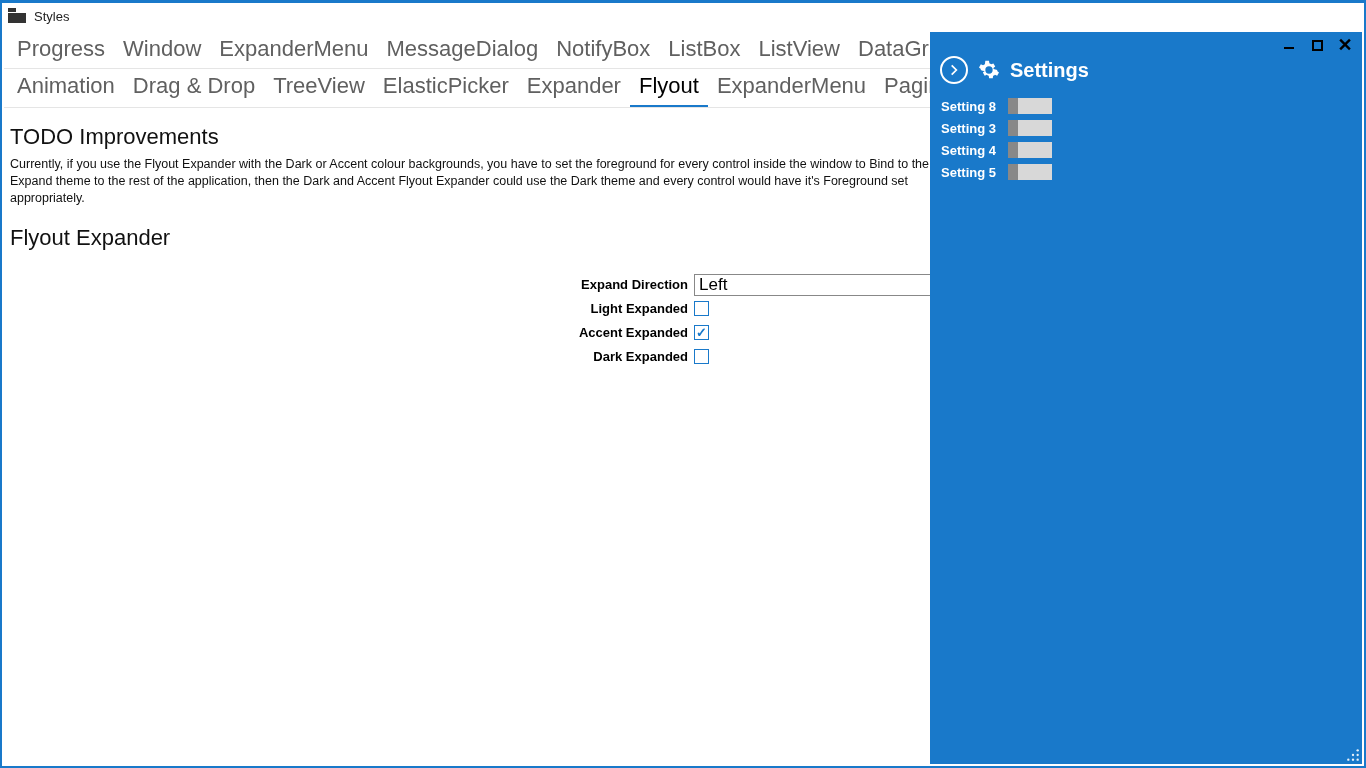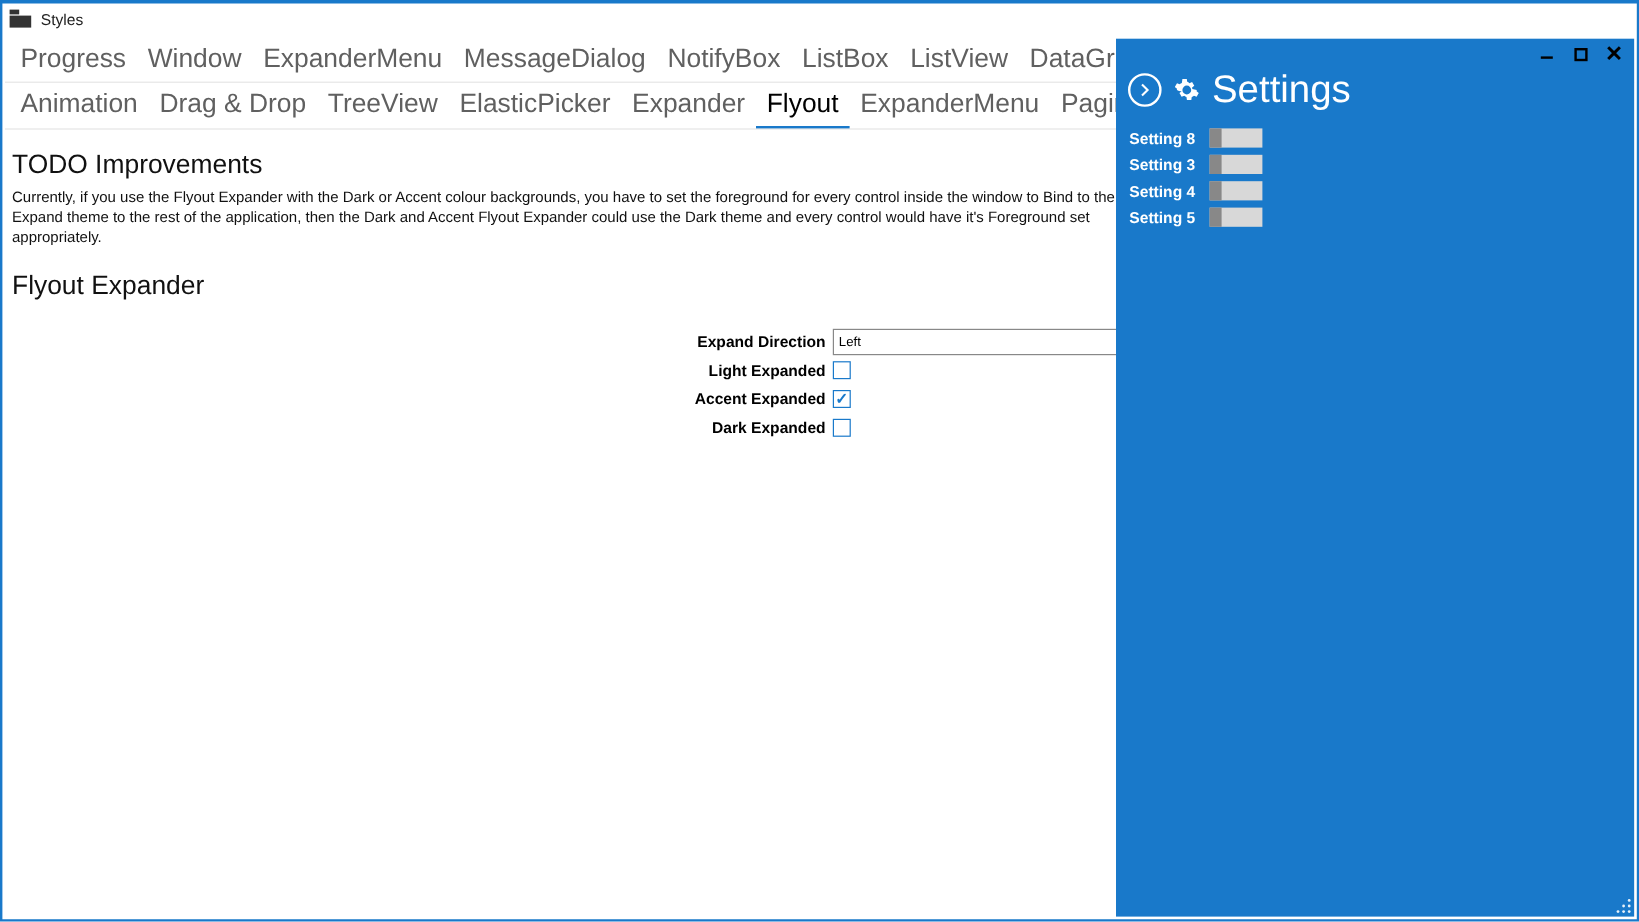--- a/index.html
+++ b/index.html
@@ -64,21 +64,21 @@
 .form-area { margin-top:22px; }
 .form-row {
   display:flex; align-items:center; height:24px; margin-bottom:0;
 }
 .form-label {
   width:684px; text-align:right; font-size:13px; color:#000;
   padding-right:6px; font-weight:600;
 }
 .dropdown {
   border:1px solid #888; height:22px; width:240px;
-  font-size:11px; padding:1px 4px; background:#fff;
+  font-size:17px; padding:1px 4px; background:#fff;
   display:flex; align-items:center;
 }
 .checkbox {
   width:15px; height:15px; border:1px solid #1979ca;
   display:inline-flex; align-items:center; justify-content:center;
   background:#fff;
 }
 .checkbox.checked::after {
   content:"✓"; color:#1979ca; font-size:13px; line-height:1; font-weight:bold;
 }
@@ -101,21 +101,21 @@
 .win-close { font-size:18px; font-weight:bold; color:#000; line-height:10px; }
 .flyout-header {
   display:flex; align-items:center; gap:10px; margin-top:16px; margin-bottom:14px;
 }
 .circle-arrow {
   width:28px; height:28px; border:2px solid #fff; border-radius:50%;
   display:flex; align-items:center; justify-content:center;
 }
 .circle-arrow svg { width:14px; height:14px; }
 .gear { width:22px; height:22px; }
-.flyout-title { font-size:32px; font-weight:400; }
+.flyout-title { font-size:20px; font-weight:700; }
 .setting-row {
   display:flex; align-items:center; justify-content:flex-start;
   gap:12px; margin:6px 0; font-size:13px;
 }
 .setting-label { width:56px; text-align:right; font-weight:600; }
 .toggle {
   width:44px; height:16px; background:#d8d8d8; position:relative;
   cursor:pointer;
 }
 .toggle::after {

